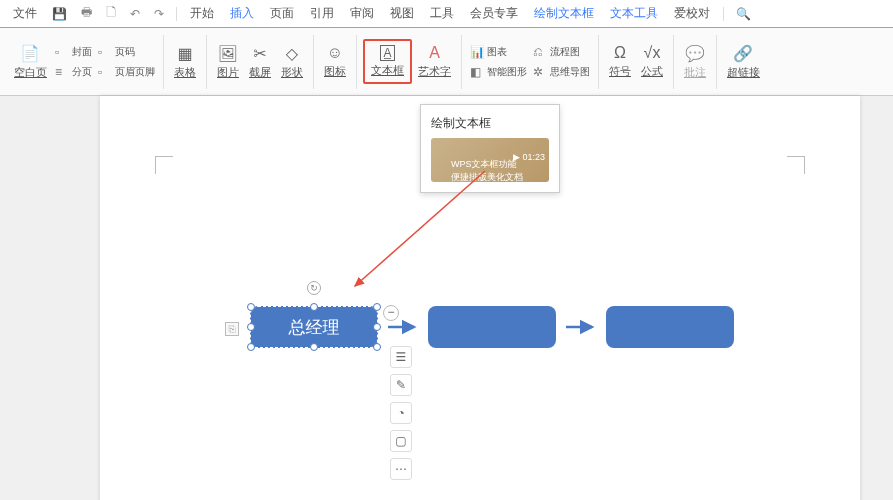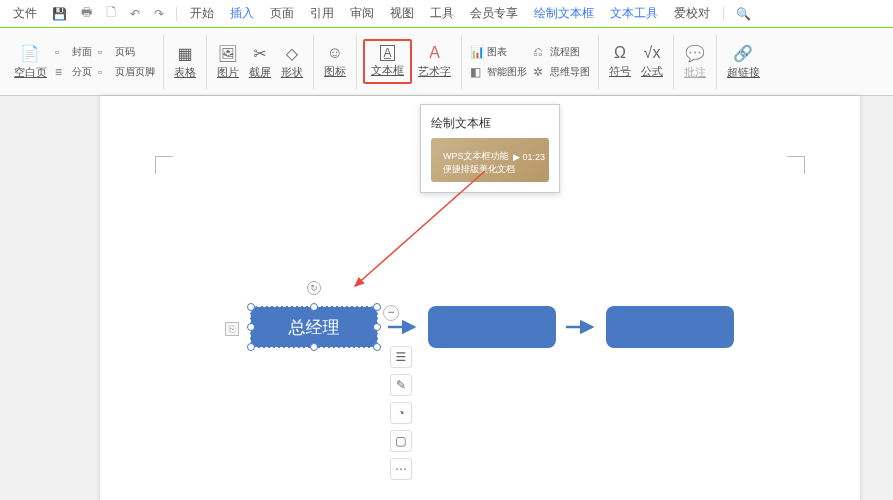--- a/index.html
+++ b/index.html
@@ -21,21 +21,21 @@
 .ribbon-small .sm .lbl { font-size: 10px; color: #555; white-space: nowrap; font-family: Liberation Serif, serif; }
 .highlighted { border: 2px solid #e74c3c; border-radius: 2px; padding: 4px 6px; }
 .doc-area { position: absolute; top: 96px; left: 0; right: 0; bottom: 0; background: #f0f0f0; }
 .page { background: #fff; position: absolute; top: 0; left: 100px; width: 760px; height: 500px; box-shadow: 0 0 4px rgba(0,0,0,0.15); }
 .corner { position: absolute; width: 18px; height: 18px; border-color: #bbb; }
 .corner.tl { top: 60px; left: 55px; border-left: 1px solid #bbb; border-top: 1px solid #bbb; }
 .corner.tr { top: 60px; right: 55px; border-right: 1px solid #bbb; border-top: 1px solid #bbb; }
 .tooltip { position: absolute; top: 8px; left: 320px; width: 140px; background: #fff; border: 1px solid #ccc; box-shadow: 0 2px 6px rgba(0,0,0,0.15); padding: 10px; }
 .tooltip .tt-title { font-size: 12px; color: #333; margin-bottom: 6px; }
 .tooltip .tt-body { font-size: 11px; color: #777; line-height: 1.5; margin-bottom: 6px; }
-.tooltip .tt-vid { background: linear-gradient(135deg, #c9b28a, #b89868); height: 44px; border-radius: 3px; position: relative; color: #fff; font-size: 9px; padding: 12px; }
+.tooltip .tt-vid { background: linear-gradient(135deg, #c9b28a, #b89868); height: 44px; border-radius: 3px; position: relative; color: #fff; font-size: 9px; padding: 20px; }
 .tooltip .tt-vid .dur { position: absolute; right: 4px; bottom: 20px; font-size: 9px; }
 .arrow-ann { position: absolute; top: 70px; left: 245px; pointer-events:none; }
 .shape-row { position: absolute; top: 210px; left: 150px; display: flex; align-items: center; gap: 18px; }
 .shape { width: 128px; height: 42px; background: #4a79c4; border-radius: 8px; position: relative; }
 .shape.selected { border: 1px dashed #fff; display: flex; align-items: center; justify-content: center; color: #fff; font-size: 17px; }
 .handle { position: absolute; width: 8px; height: 8px; background: #fff; border: 1px solid #4a79c4; border-radius: 50%; }
 .h-tl{top:-4px;left:-4px}.h-tr{top:-4px;right:-4px}.h-bl{bottom:-4px;left:-4px}.h-br{bottom:-4px;right:-4px}
 .h-t{top:-4px;left:50%;margin-left:-4px}.h-b{bottom:-4px;left:50%;margin-left:-4px}
 .h-l{top:50%;left:-4px;margin-top:-4px}.h-r{top:50%;right:-4px;margin-top:-4px}
 .rot{position:absolute;top:-26px;left:50%;margin-left:-7px;width:14px;height:14px;border:1px solid #aaa;border-radius:50%;background:#fff;color:#888;font-size:9px;text-align:center;line-height:12px}

